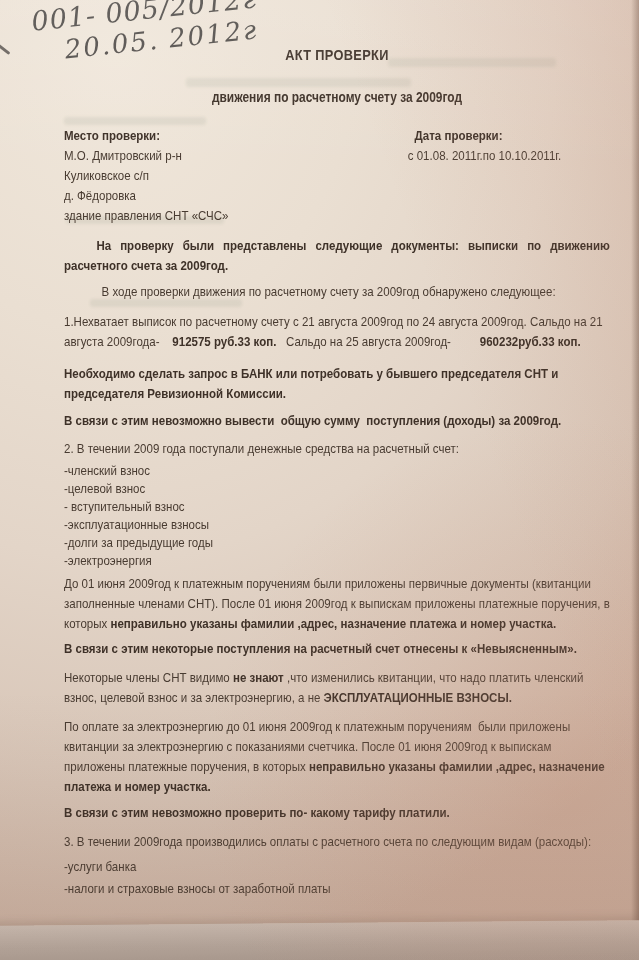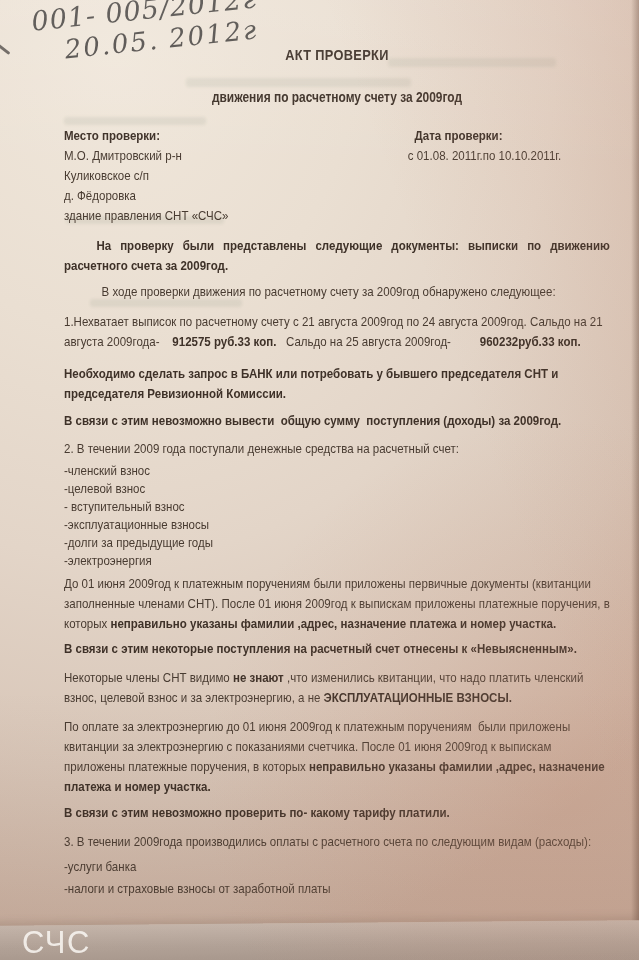--- a/index.html
+++ b/index.html
@@ -159,17 +159,16 @@
 
     <p class="para p3-head">3. В течении 2009года производились оплаты с расчетного счета по следующим видам (расходы):</p>
     <div class="p3-list">
       <div>-услуги банка</div>
       <div>-налоги и страховые взносы от заработной платы</div>
     </div>
 
   </div>
 
   <div class="band"></div>
-  <div class="watermark">СЧС</div>
   <div class="edge-right"></div>
   <div class="vignette"></div>
 
 </div>
 
 </body></html>

